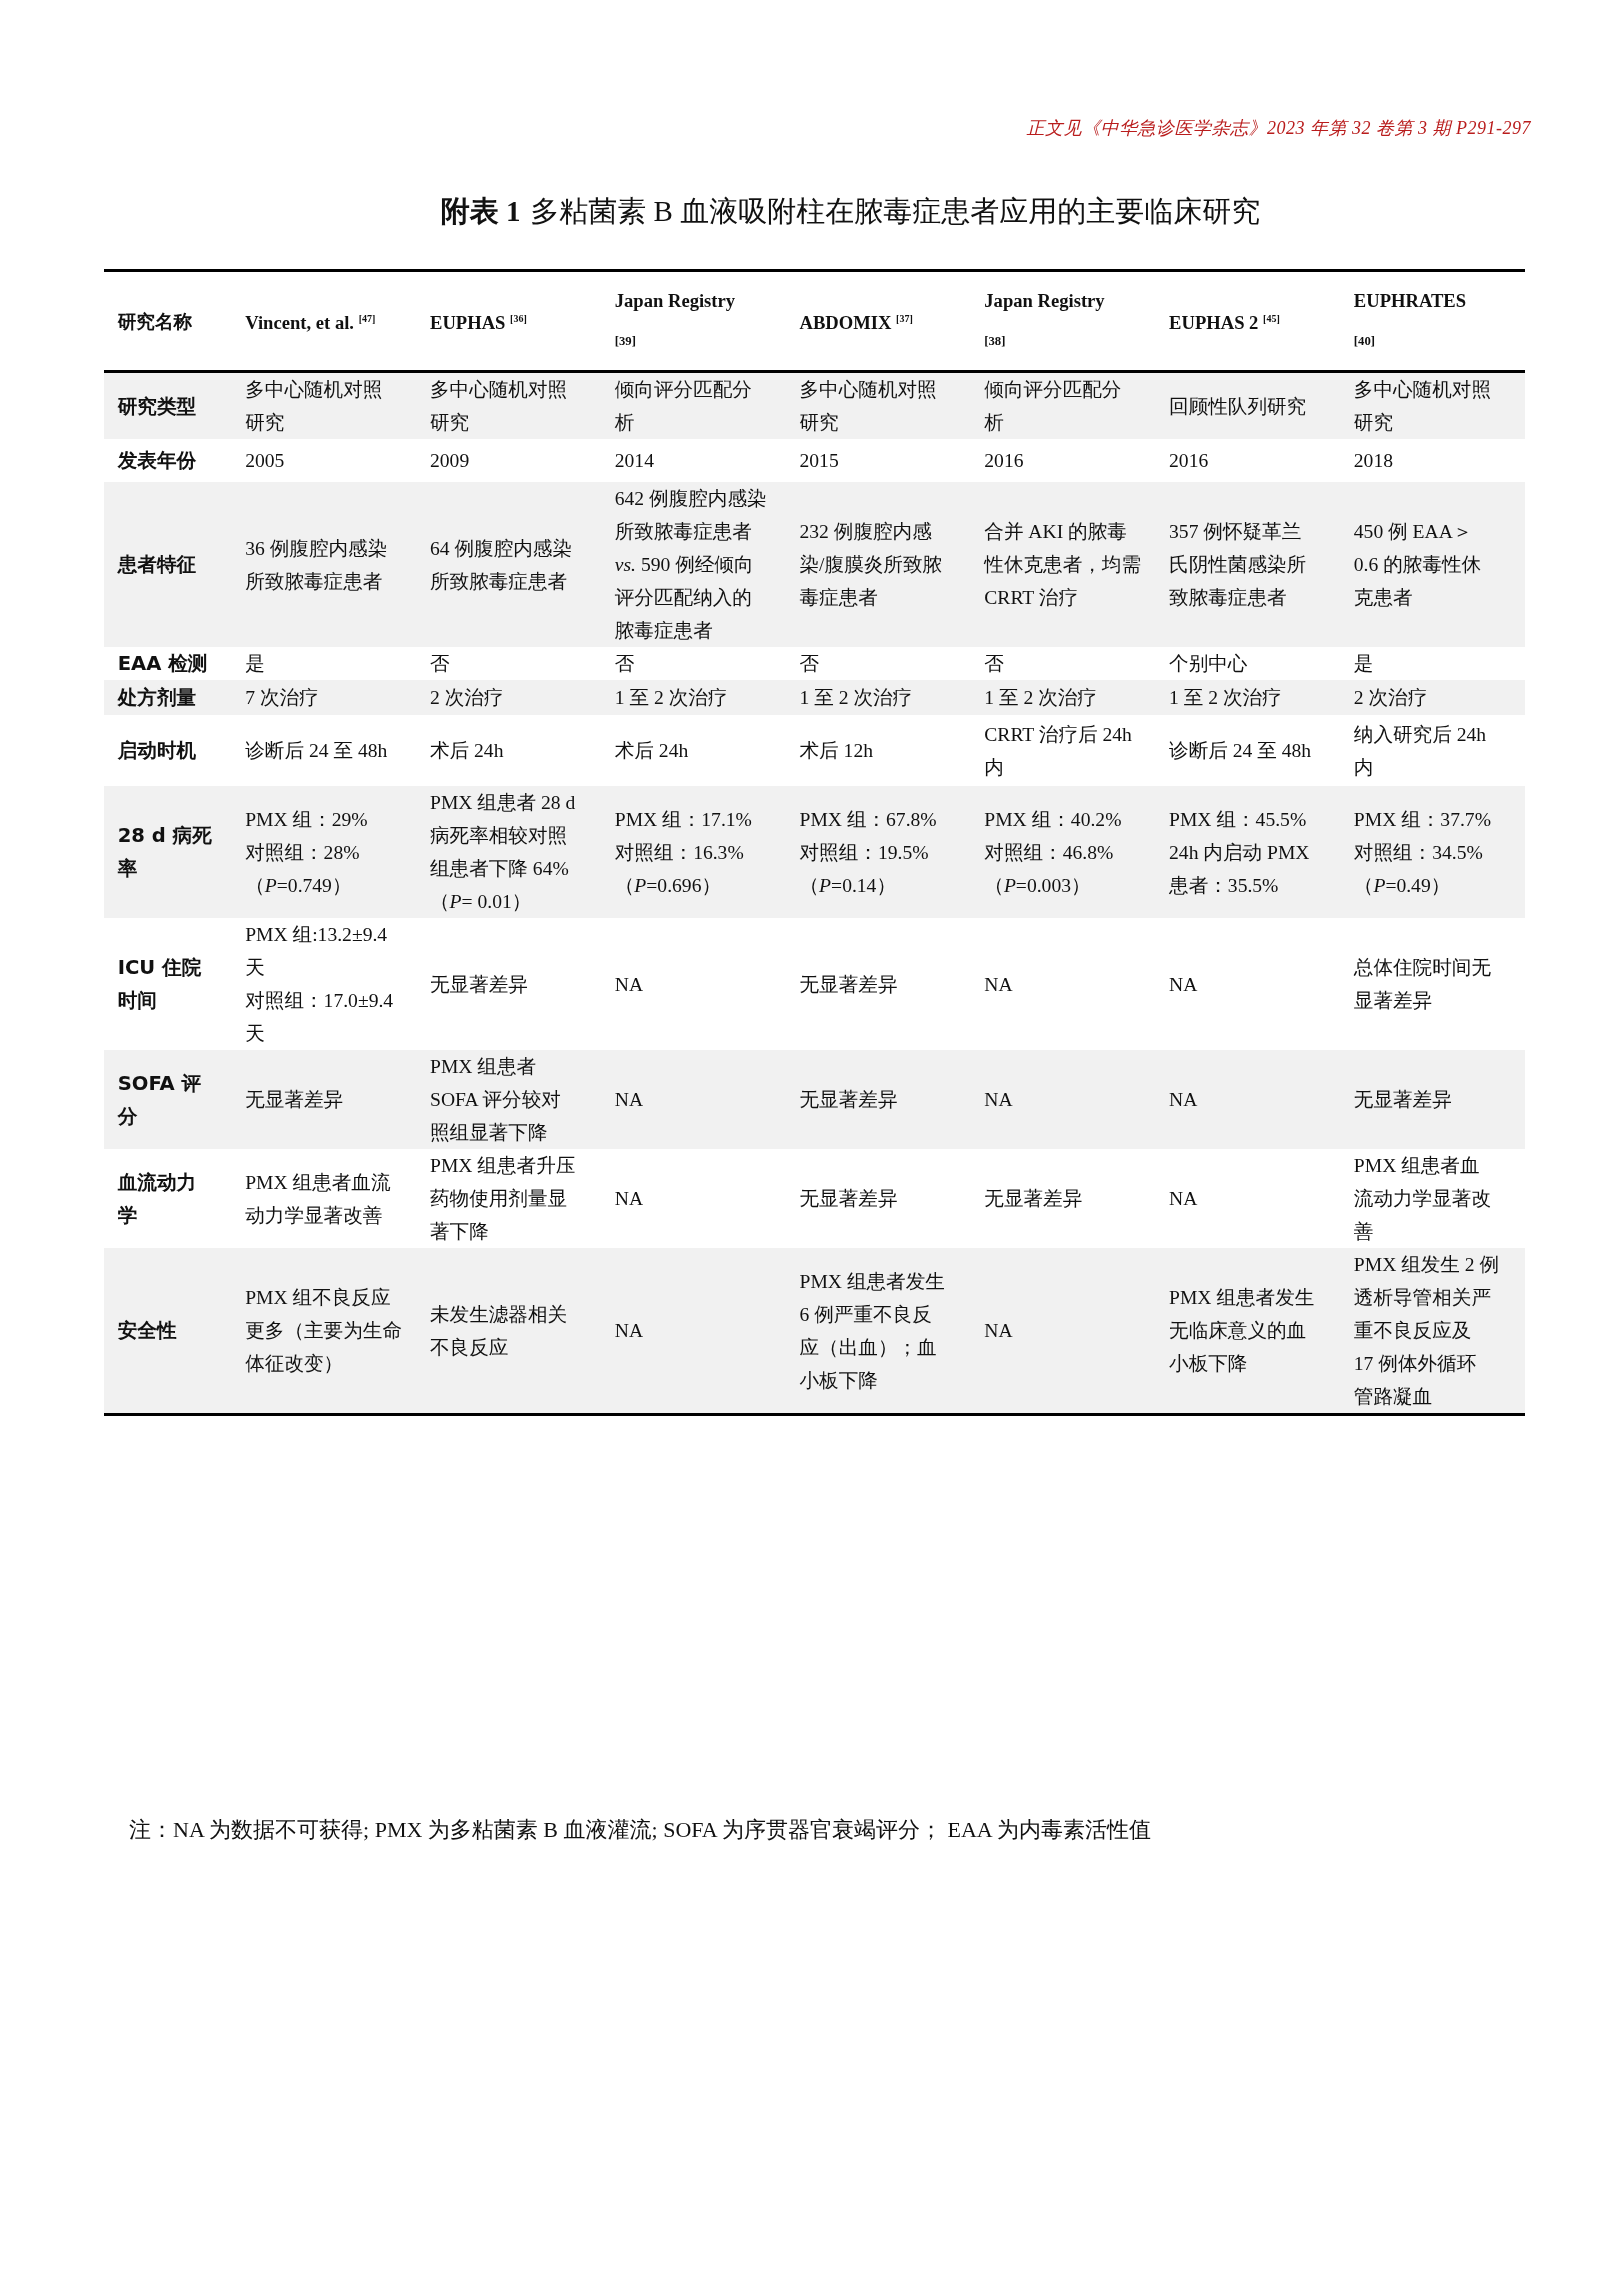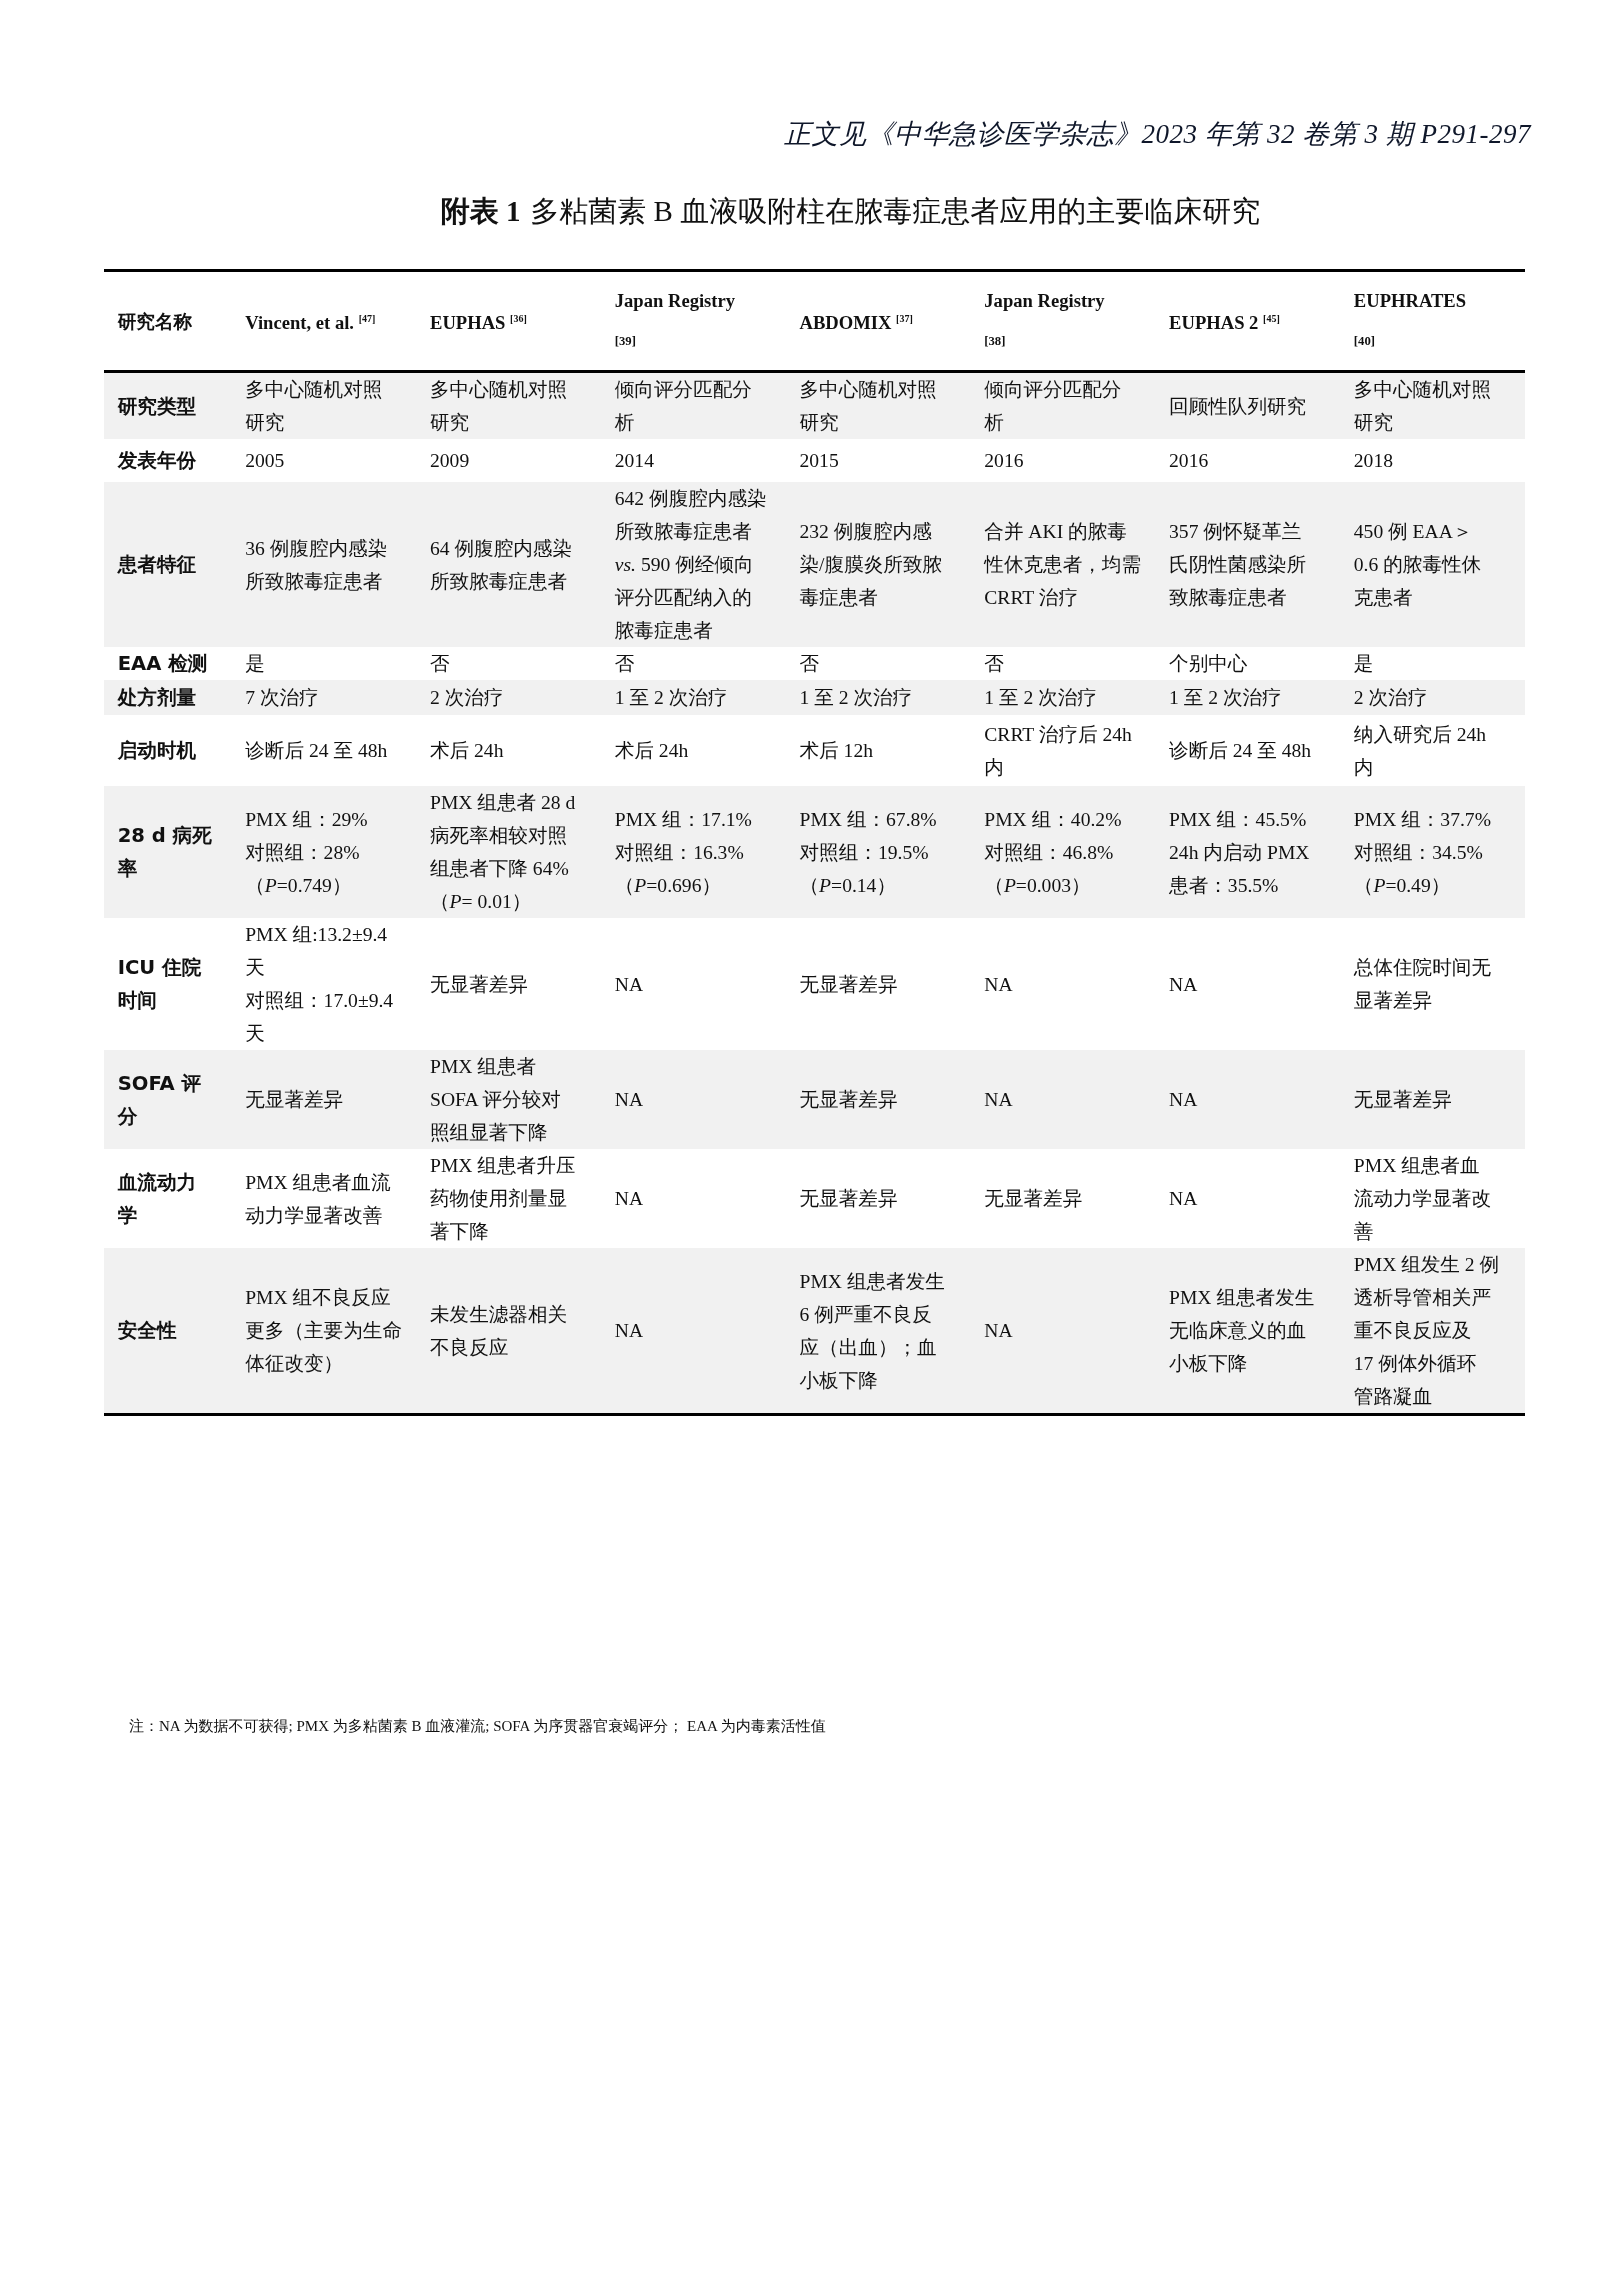--- a/index.html
+++ b/index.html
@@ -2,21 +2,21 @@
 <html><head>
 <meta charset="utf-8">
 <style>
   html, body { margin: 0; padding: 0; background: #ffffff; }
   body {
     width: 1621px; height: 2293px; position: relative; overflow: hidden;
     font-family: "Liberation Serif", "DejaVu Serif", serif; color: #111;
   }
   .running-head {
     position: absolute; top: 116px; right: 90px;
-    font-style: italic; font-size: 27px; letter-spacing: 0.5px; color: #0f172a;
+    font-style: italic; font-size: 18px; letter-spacing: 0.5px; color: #b91c1c;
     white-space: nowrap;
   }
   .caption {
     position: absolute; top: 192px; left: 0; width: 1621px; text-align: center;
     font-size: 29px; white-space: nowrap; padding-left: 40px;
   }
   .caption .label { font-weight: bold; margin-right: 9.8px; }
   table.main {
     position: absolute; top: 269px; left: 104px; width: 1421px;
     border-collapse: collapse; table-layout: fixed;
@@ -34,21 +34,21 @@
   table.main th .ref { font-size: 10px; vertical-align: super; font-weight: bold; }
   table.main th .ref-line { display: block; font-size: 12.7px; }
   table.main td.row-head {
     font-weight: bold; font-size: 19.6px;
     font-family: "DejaVu Sans", sans-serif;
   }
   tr.shade td { background: #f1f1f1; }
   td .line { display: block; }
   td i { font-style: italic; }
   .note {
-    position: absolute; top: 1717px; left: 129px; font-size: 15px; white-space: nowrap;
+    position: absolute; top: 1815px; left: 129px; font-size: 22px; white-space: nowrap;
   }
   col.c0 { width: 127px; }
   col.cx { width: 184px; }
 </style>
 </head>
 <body>
 
 <div class="running-head">正文见《中华急诊医学杂志》2023 年第 32 卷第 3 期   P291-297</div>
 
 <div class="caption">

